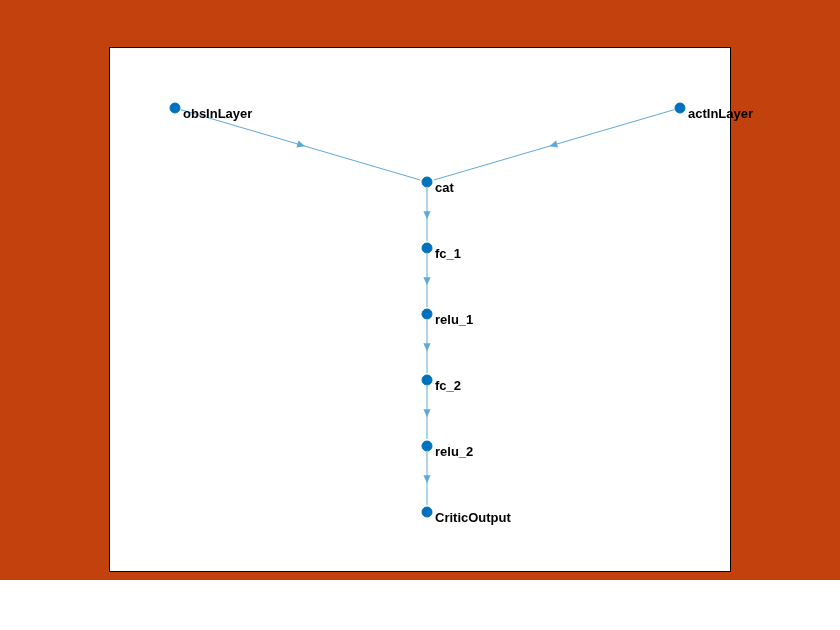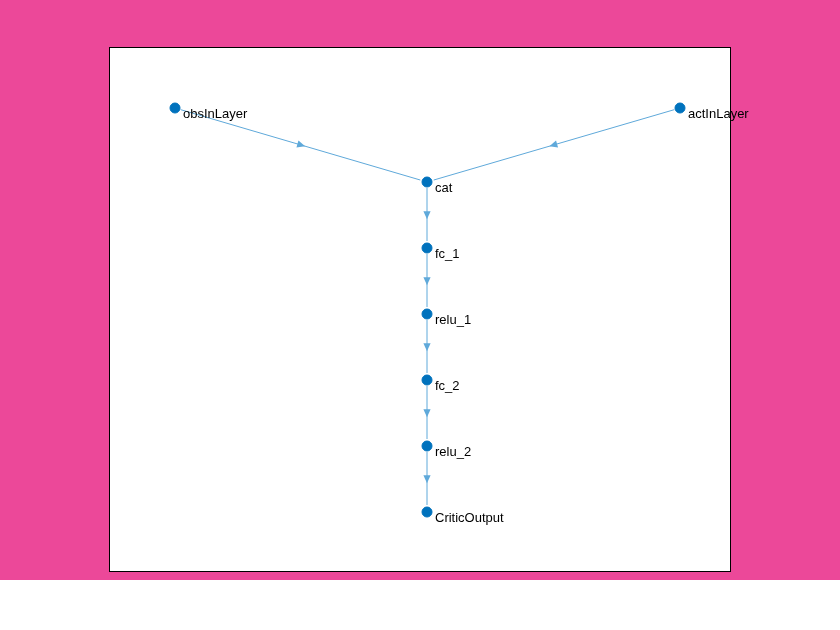--- a/index.html
+++ b/index.html
@@ -7,21 +7,22 @@
     padding: 0;
     width: 840px;
     height: 630px;
     background: #ffffff;
     font-family: "Helvetica Neue", Helvetica, Arial, sans-serif;
   }
   .canvas {
     position: relative;
     width: 840px;
     height: 580px;
-    background: #ec4899;
+    background: #c2410c;
+    font-weight: bold;
   }
   .plot-box {
     position: absolute;
     border: 1px solid #000;
     box-sizing: border-box;
     background: #fff;
   }
   svg.graph {
     position: absolute;
     left: 0;

